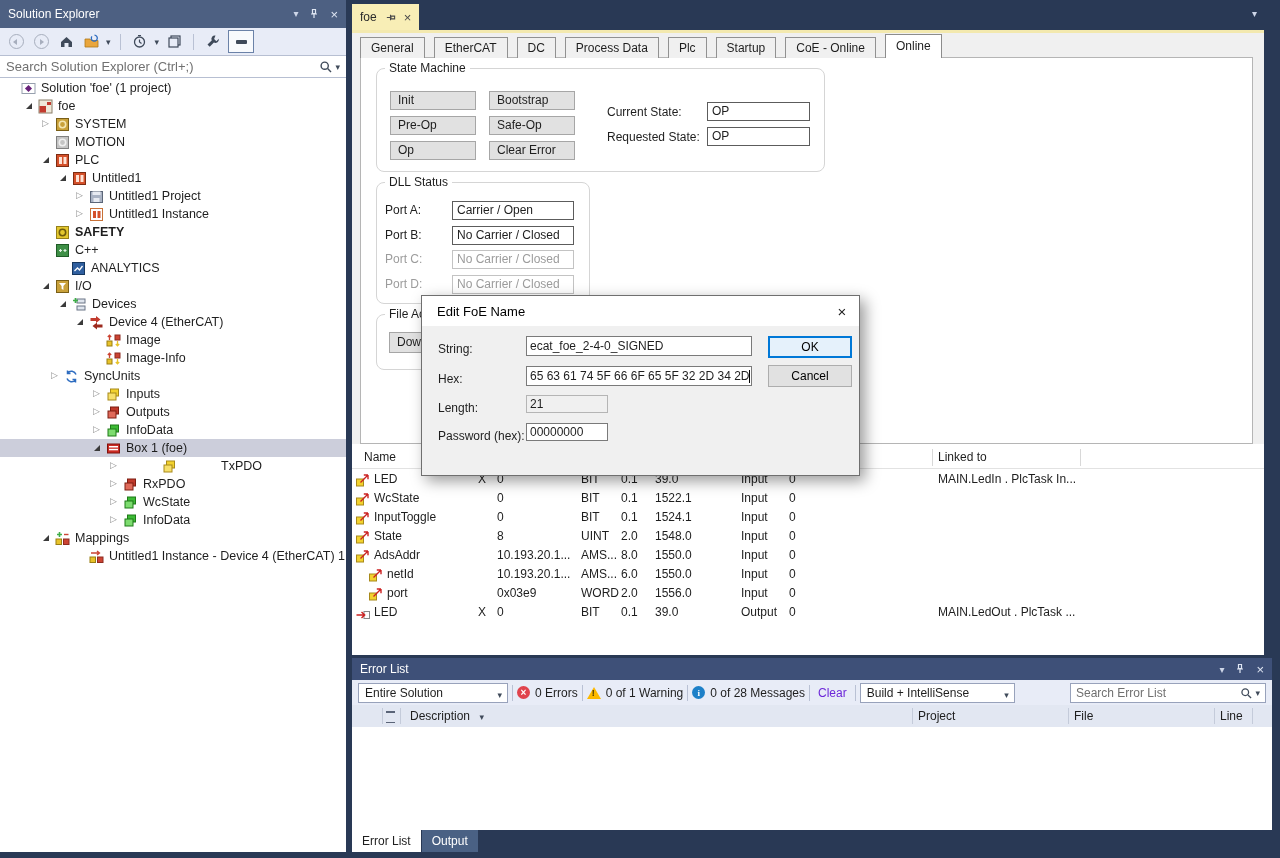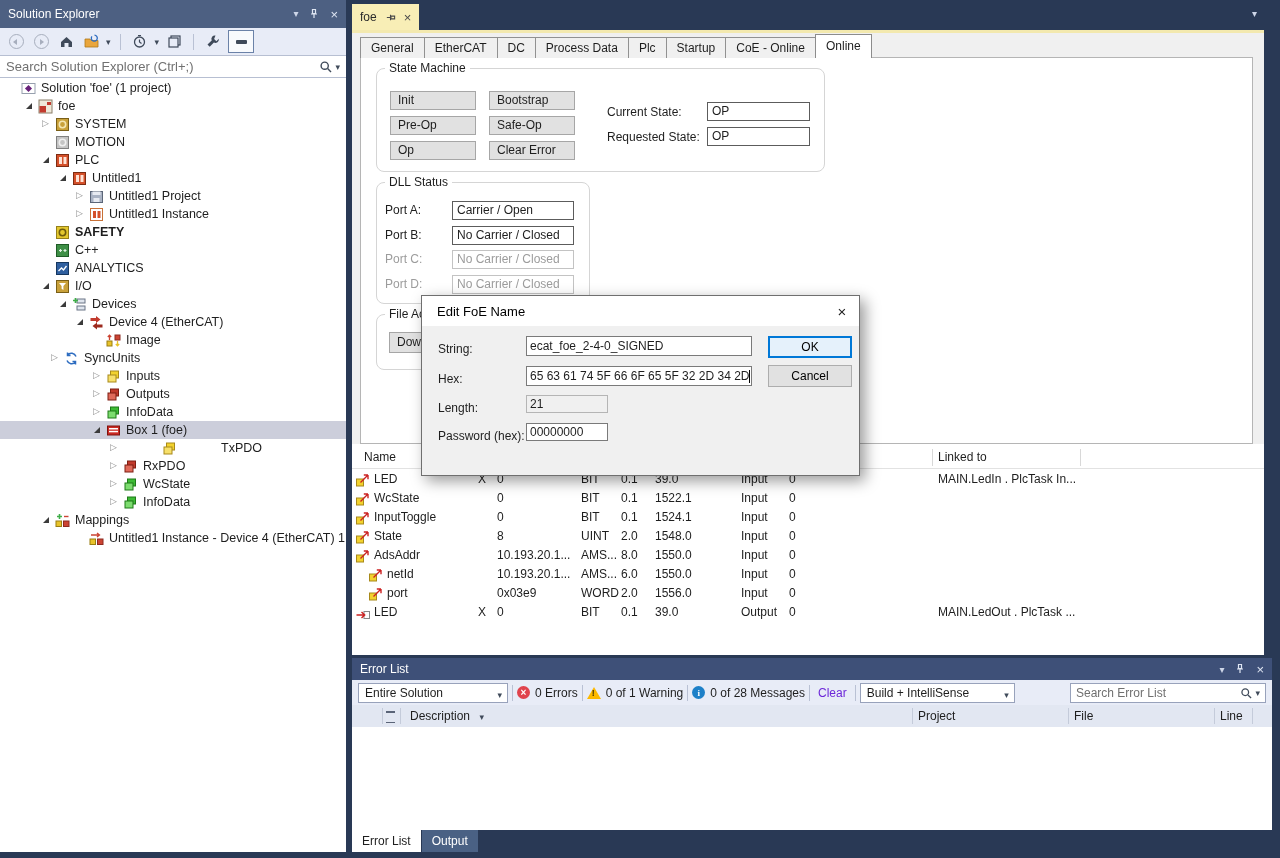--- a/index.html
+++ b/index.html
@@ -37,21 +37,21 @@
   .exp .t-closed{position:absolute;left:2px;top:3px;color:#8f8f8f;font-size:9px;}
   .exp .t-closed::after{content:"▷";}
   .ib{width:15px;height:15px;margin:0 5px 0 1px;flex:none;vertical-align:middle;}
 
   
   .doctab{left:352px;top:4px;height:26px;background:#f8eeb6;display:flex;align-items:center;gap:8px;
           padding:0 8px;font-size:12px;color:#2b2b2b;}
   .doc-dd{left:1252px;top:8px;}
   .ystrip{left:352px;top:30px;width:912px;height:3px;background:#f3e9af;}
   #doc{left:352px;top:33px;width:912px;height:622px;background:#f0f0f0;}
-  .ptabs{position:absolute;left:8px;top:1px;height:24px;display:flex;align-items:flex-end;z-index:2;}
+  .ptabs{position:absolute;left:8px;top:1px;height:24px;display:flex;align-items:flex-end;z-index:2;gap:10px;}
   .ptab{height:20px;line-height:20px;padding:0 10px;font-size:12px;background:#f0f0f0;border:1px solid #919191;border-bottom:none;margin-right:-1px;color:#1e1e1e;}
   .ptab.active{height:23px;line-height:23px;background:#fff;border-color:#8c8c8c;position:relative;z-index:3;}
   .ppanel{position:absolute;left:8px;top:24px;width:893px;height:387px;background:#fff;border:1px solid #b5b5b5;box-sizing:border-box;}
   .grp{position:absolute;border:1px solid #d5d5d5;border-radius:8px;}
   .grp .legend{position:absolute;top:-8px;left:8px;background:#fff;padding:0 4px;font-size:12px;color:#1e1e1e;}
   .wbtn{position:absolute;background:#e1e1e1;border:1px solid #a6a6a6;font-size:12px;color:#1e1e1e;
         text-align:left;padding:0 0 0 7px;line-height:17px;height:19px;box-sizing:border-box;overflow:hidden;}
   .flabel{position:absolute;font-size:12px;color:#1e1e1e;}
   .flabel.dis{color:#9c9c9c;}
   .tbox{position:absolute;background:#fff;border:1px solid #5c5c5c;font-size:12px;line-height:17px;height:19px;
@@ -274,21 +274,21 @@
           <span>SAFETY</span>
         </div>
         <div class="trow" style="padding-left: 40px;">
           <span class="exp"></span>
           <svg class="ib" viewBox="0 0 15 15">
             <rect x="1.5" y="1.5" width="12" height="12" fill="#3e8f46" stroke="#1f5c26"></rect>
             <path d="M4 7.5h3M5.5 6v3M8.5 7.5h3M10 6v3" stroke="#e3f2e4" stroke-width="1.2"></path>
           </svg>
           <span>C++</span>
         </div>
-        <div class="trow" style="padding-left: 40px;">
+        <div class="trow" style="padding-left: 40px; margin-left: 16px;">
           <span class="exp"></span>
           <svg class="ib" viewBox="0 0 15 15">
             <rect x="1.5" y="1.5" width="12" height="12" fill="#2f5f9f" stroke="#16375f"></rect>
             <path d="M3.5 10l3-3 2 2 3-4" fill="none" stroke="#fff" stroke-width="1.3"></path>
           </svg>
           <span>ANALYTICS</span>
         </div>
         <div class="trow" style="padding-left: 40px;">
           <span class="exp">
             <span class="t-open"></span>
@@ -322,20 +322,30 @@
         </div>
         <div class="trow" style="padding-left: 91px;">
           <span class="exp"></span>
           <svg class="ib" viewBox="0 0 15 15">
             <path d="M3.5 7V2.2M1.8 4L3.5 2.2 5.2 4" stroke="#cc4433" stroke-width="1.3" fill="none"></path>
             <rect x="1" y="8" width="5" height="5" fill="#e8c32a" stroke="#9a7f12"></rect>
             <rect x="9" y="2" width="5" height="5" fill="#cc4433" stroke="#8e2a20"></rect>
             <path d="M11.5 8v4.8M9.8 11l1.7 1.8 1.7-1.8" stroke="#e8c32a" stroke-width="1.3" fill="none"></path>
           </svg>
           <span>Image</span>
+        </div>
+        <div class="trow" style="padding-left: 91px;">
+          <span class="exp"></span>
+          <svg class="ib" viewBox="0 0 15 15">
+            <path d="M3.5 7V2.2M1.8 4L3.5 2.2 5.2 4" stroke="#cc4433" stroke-width="1.3" fill="none"></path>
+            <rect x="1" y="8" width="5" height="5" fill="#e8c32a" stroke="#9a7f12"></rect>
+            <rect x="9" y="2" width="5" height="5" fill="#cc4433" stroke="#8e2a20"></rect>
+            <path d="M11.5 8v4.8M9.8 11l1.7 1.8 1.7-1.8" stroke="#e8c32a" stroke-width="1.3" fill="none"></path>
+          </svg>
+          <span>Image-Info</span>
         </div>
         <div class="trow" style="padding-left: 49px;">
           <span class="exp">
             <span class="t-closed"></span>
           </span>
           <svg class="ib" viewBox="0 0 15 15">
             <path d="M12 5.5A5 5 0 0 0 3.5 4M3.5 1.5v3h3" fill="none" stroke="#2d6cc0" stroke-width="1.5"></path>
             <path d="M3 9.5A5 5 0 0 0 11.5 11M11.5 13.5v-3h-3" fill="none" stroke="#2d6cc0" stroke-width="1.5"></path>
           </svg>
           <span>SyncUnits</span>

